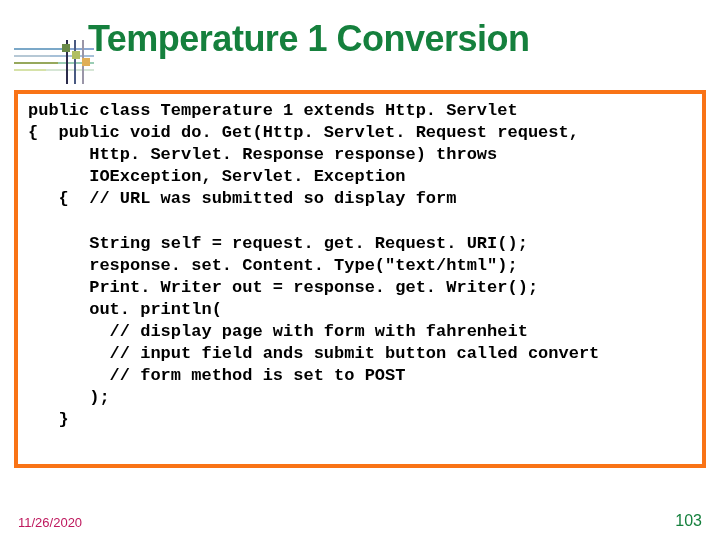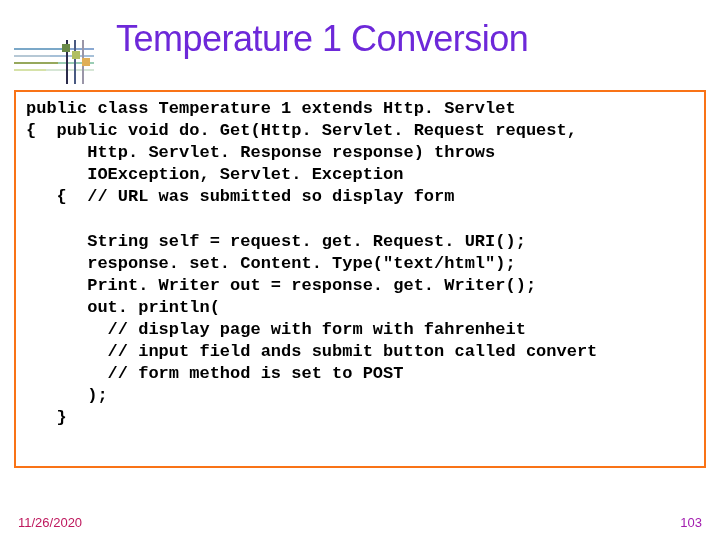--- a/index.html
+++ b/index.html
@@ -13,27 +13,27 @@
   .hline.l3 { top: 14px; background: linear-gradient(90deg, #96a85c 0 55%, #9acdb4 55% 100%); }
   .hline.l4 { top: 21px; background: linear-gradient(90deg, #d6e2a8 0 40%, #d6e6d6 40% 100%); }
   .vline { position: absolute; width: 2px; height: 44px; top: -8px; }
   .vline.v1 { left: 52px; background: #2b2b4a; }
   .vline.v2 { left: 60px; background: #4a5a82; }
   .vline.v3 { left: 68px; background: #9a96a8; }
   .square { position: absolute; width: 8px; height: 8px; }
   .square.s1 { left: 48px; top: -4px; background: #6a8a48; }
   .square.s2 { left: 58px; top: 3px; background: #b0be62; }
   .square.s3 { left: 68px; top: 10px; background: #e0ae56; }
-  .title { position: absolute; left: 116px; top: 10px; right: 20px; color: #6d28d9; font-family: Verdana, Arial, sans-serif; font-size: 36px; font-weight: 400; letter-spacing: -0.5px; }
-  .codebox { position: absolute; left: 14px; top: 90px; width: 692px; height: 378px; border: 2px solid #f97316; padding: 6px 10px 6px 10px; }
+  .title { position: absolute; left: 88px; top: 10px; right: 20px; color: #15803d; font-family: Verdana, Arial, sans-serif; font-size: 36px; font-weight: 700; letter-spacing: -0.5px; }
+  .codebox { position: absolute; left: 14px; top: 90px; width: 692px; height: 378px; border: 4px solid #f97316; padding: 6px 10px 6px 10px; }
   .code { font-family: "Courier New", Courier, monospace; font-size: 17px; font-weight: bold; line-height: 1.3; white-space: pre; color: #000; }
   .footer { position: absolute; left: 0; bottom: 10px; width: 100%; height: 20px; }
   .ft-left { position: absolute; left: 18px; bottom: 0; font-size: 13px; color: #be185d; font-family: Arial, sans-serif; }
   .ft-center { position: absolute; left: 0; right: 0; bottom: 0; text-align: center; font-size: 13px; color: #333; font-family: Arial, sans-serif; }
-  .ft-right { position: absolute; right: 18px; bottom: 0; font-size: 13px; color: #a21caf; font-family: Arial, sans-serif; }
+  .ft-right { position: absolute; right: 18px; bottom: 0; font-size: 16px; color: #15803d; font-family: Arial, sans-serif; }
 </style>
 </head>
 <body>
 
 <div class="slide">
 
   <div class="title-wrap">
     <div class="deco">
       <div class="hline l1"></div>
       <div class="hline l2"></div>

